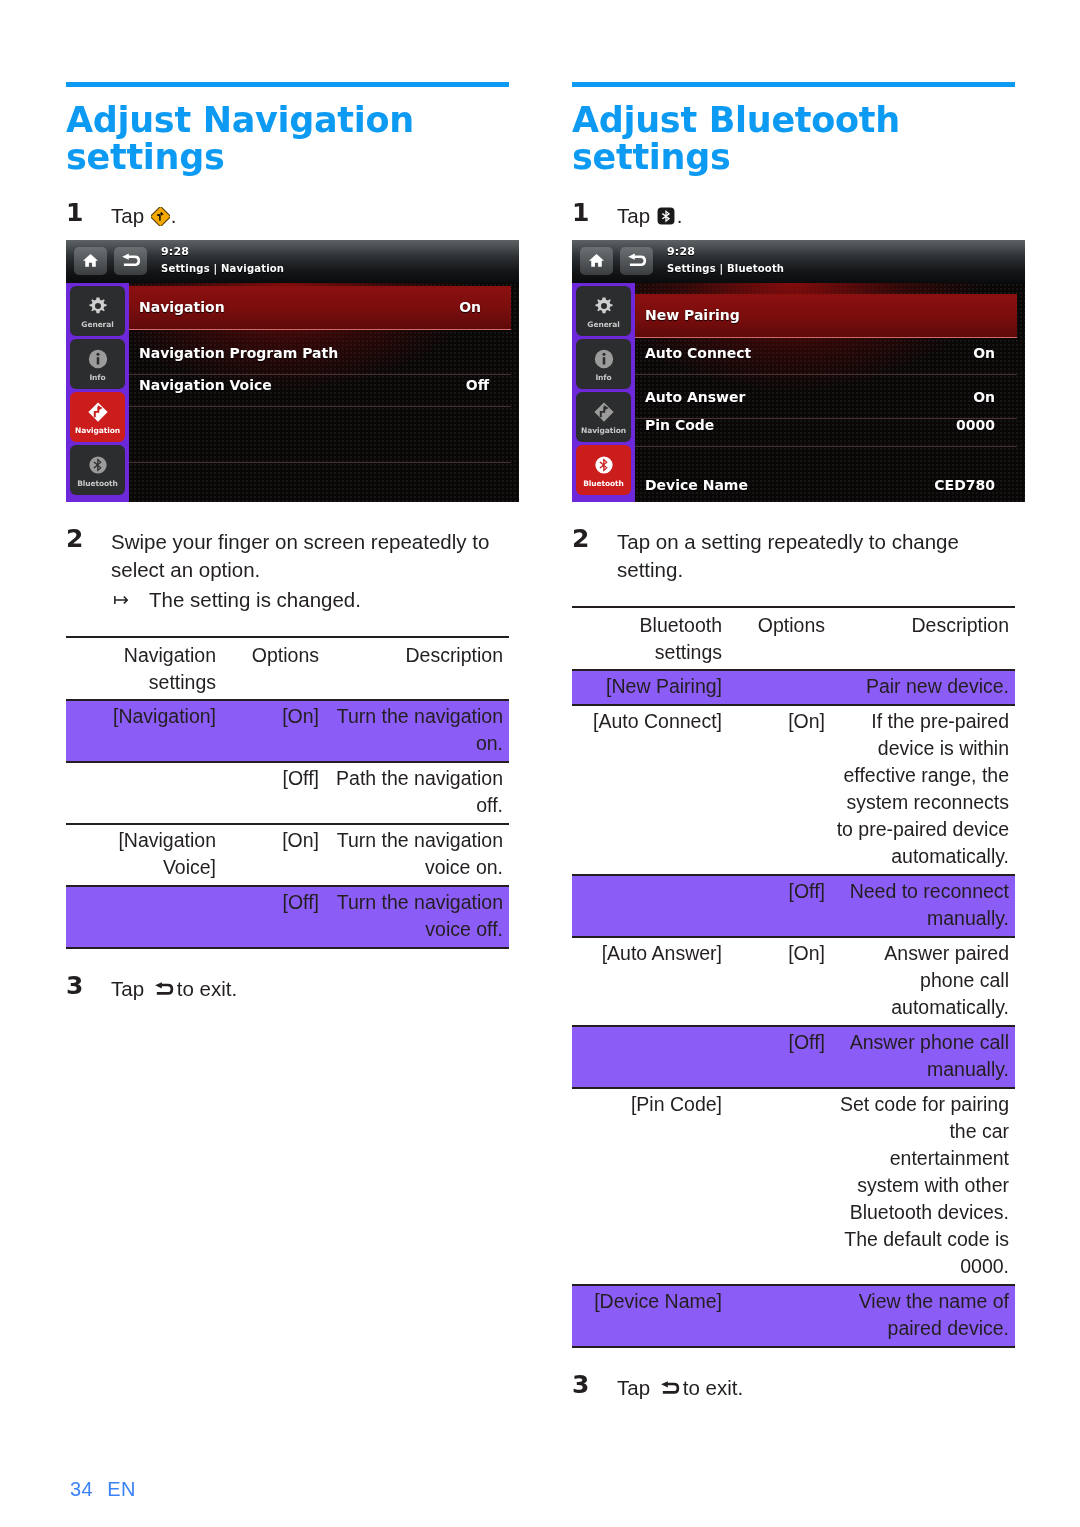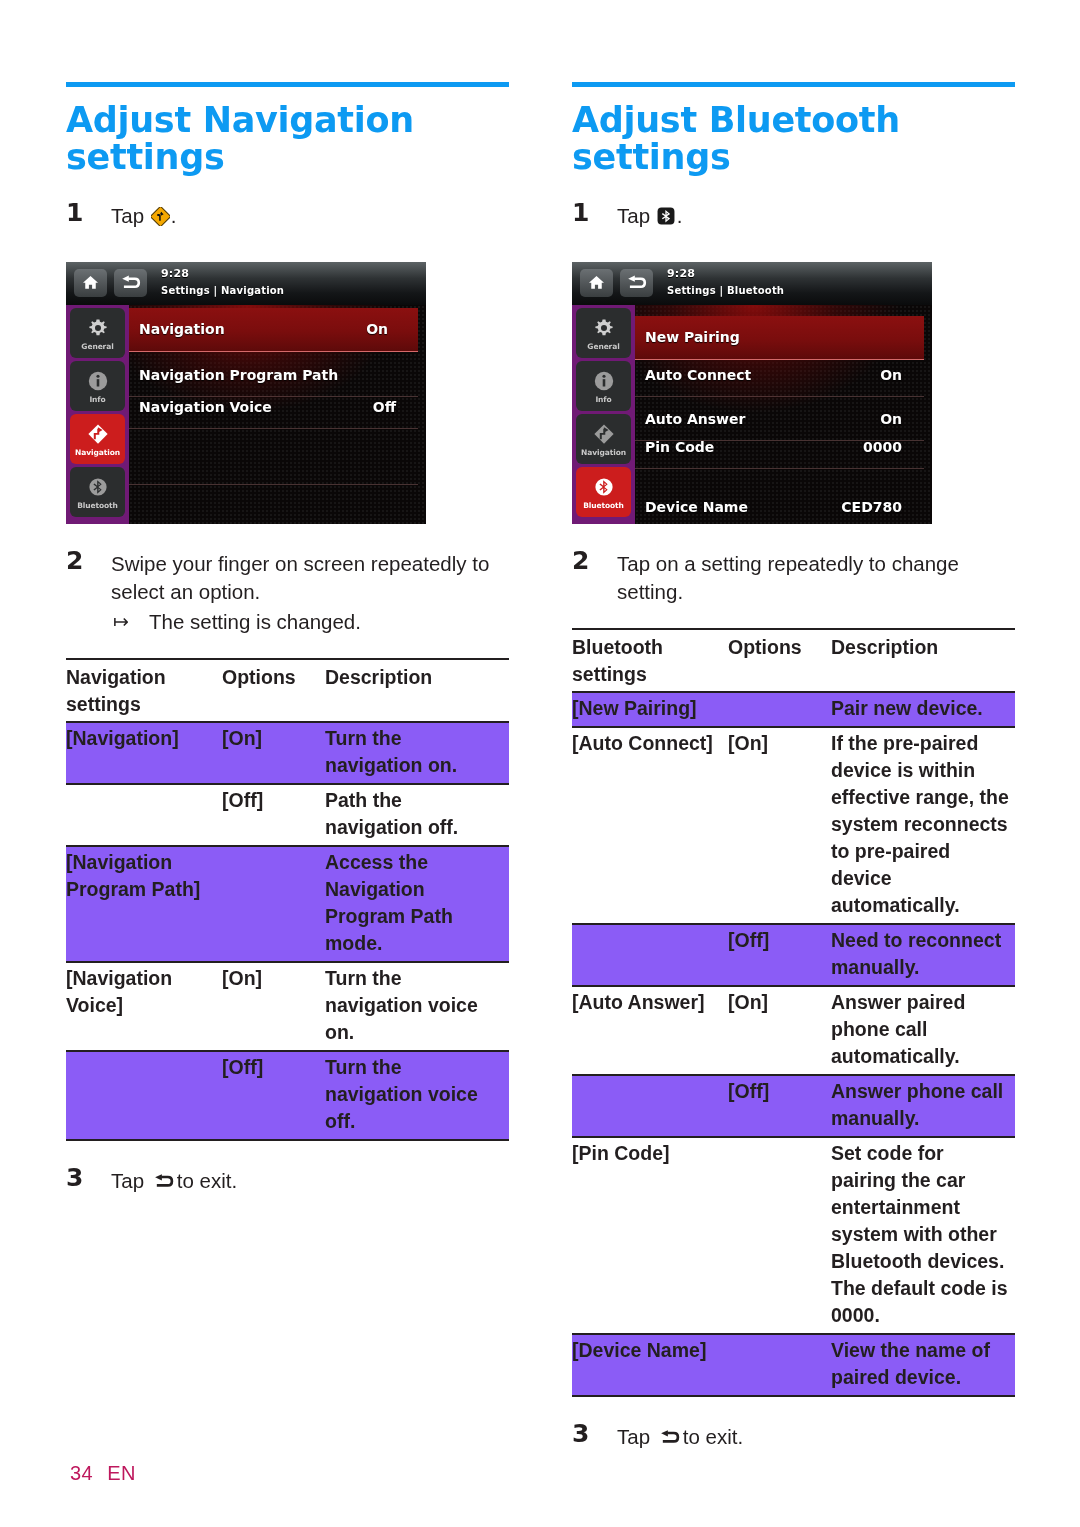--- a/index.html
+++ b/index.html
@@ -101,23 +101,23 @@
   .icon-back {
     display: inline-block;
     vertical-align: -3px;
     width: 21px;
     height: 18px;
     margin: 0 3px;
   }
 
   
   .device {
-    width: 360px;
+    width: 453px;
     height: 262px;
-    margin-top: 32px;
+    margin-top: 10px;
     position: relative;
     background: #0b0b0b;
     overflow: hidden;
   }
   .device .topbar {
     position: absolute;
     left: 0; top: 0;
     width: 100%;
     height: 43px;
     background: linear-gradient(to bottom,#5d6365 0%,#2e3234 38%,#141618 72%,#0a0b0c 100%);
@@ -149,21 +149,21 @@
     text-shadow: 0 1px 0 #000;
   }
   .device .tb-text .tb-clock { font-size: 11px; }
 
   .device .sidebar {
     position: absolute;
     left: 0;
     top: 43px;
     width: 63px;
     bottom: 0;
-    background: #701a75;
+    background: #6d28d9;
     padding-top: 3px;
   }
   .device .side-item {
     width: 55px;
     height: 50px;
     margin: 0 auto 3px auto;
     border-radius: 6px;
     background: #2b2d2e;
     position: relative;
     display: flex;
@@ -248,22 +248,22 @@
   table.spec {
     width: 100%;
     border-collapse: collapse;
     margin-top: 22px;
     font-size: 19.5px;
     line-height: 27px;
   }
   table.spec td, table.spec th {
     vertical-align: top;
     padding: 2px 6px 4px 0;
-    text-align: left;
-    font-weight: bold;
+    text-align: right;
+    font-weight: normal;
   }
   table.spec thead th {
     border-top: 2.5px solid #231f20;
     border-bottom: 2.5px solid #231f20;
     padding-top: 4px;
     padding-bottom: 3px;
   }
   table.spec tbody tr { }
   table.spec tbody td {
     border-bottom: 2.5px solid #231f20;
@@ -271,24 +271,24 @@
   table.spec tbody tr.shade td { background: #8b5cf6; }
   .c1 { width: 150px; }
   .c2 { width: 97px; }
   .c3 { width: auto; }
   td.c1, th.c1 { padding-left: 2px; }
 
   
   .folio {
     position: absolute;
     left: 70px;
-    bottom: 42px;
+    bottom: 26px;
     font-size: 20px;
     letter-spacing: 0.5px;
-    color: #be185d;
+    color: #3b82f6;
   }
   .folio .pg { margin-right: 14px; }
 </style>
 </head>
 <body>
 
 <div class="page">
 
   <div class="col col-left">
 
@@ -412,25 +412,20 @@
         <tr class="shade">
           <td class="c1">[Navigation]</td>
           <td class="c2">[On]</td>
           <td class="c3">Turn the navigation on.</td>
         </tr>
         <tr>
           <td class="c1"></td>
           <td class="c2">[Off]</td>
           <td class="c3">Path the navigation off.</td>
         </tr>
-        <tr class="shade">
-          <td class="c1">[Navigation Program Path]</td>
-          <td class="c2"></td>
-          <td class="c3">Access the Navigation Program Path mode.</td>
-        </tr>
         <tr>
           <td class="c1">[Navigation Voice]</td>
           <td class="c2">[On]</td>
           <td class="c3">Turn the navigation voice on.</td>
         </tr>
         <tr class="shade">
           <td class="c1"></td>
           <td class="c2">[Off]</td>
           <td class="c3">Turn the navigation voice off.</td>
         </tr>

